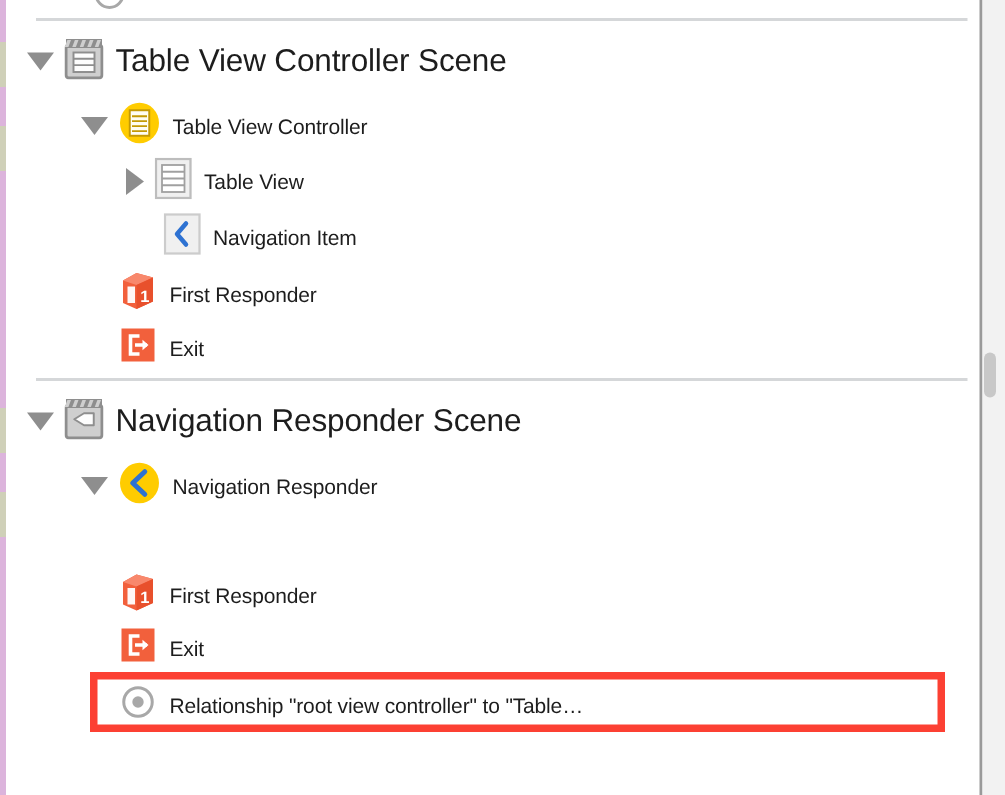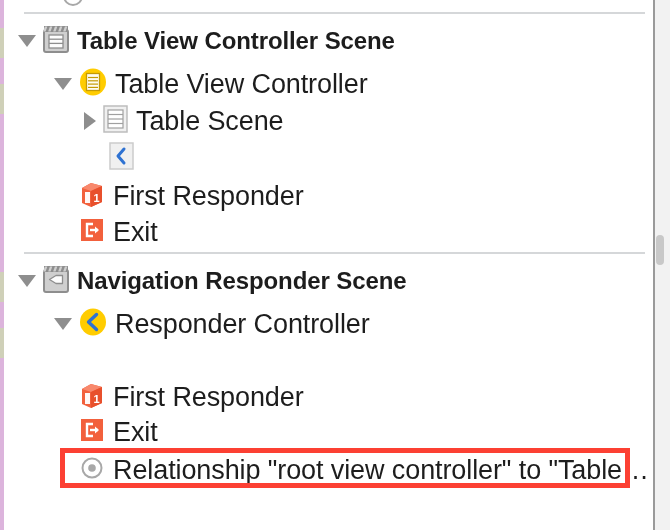--- a/index.html
+++ b/index.html
@@ -119,27 +119,27 @@
     border: 0;
   }
 
   .icon {
     flex: none;
     margin-right: 8px;
     display: block;
   }
 
   .label {
-    font-size: 27px;
+    font-size: 14px;
     color: #1d1d1d;
     letter-spacing: -0.1px;
   }
   .label.scene {
-    font-weight: bold;
-    font-size: 24px;
+    font-weight: normal;
+    font-size: 21px;
   }
 
   
   .highlight-box {
     position: absolute;
     left: 56px;
     top: 448px;
     width: 570px;
     height: 40px;
     border: 5px solid #fc4033;
@@ -219,31 +219,32 @@
         <svg width="25" height="28" viewBox="0 0 25 28">
           <rect x="1" y="1" width="23" height="26" fill="#f0f0f0" stroke="#bdbdbd" stroke-width="1.5"></rect>
           <rect x="5" y="5" width="15" height="18" fill="#ffffff" stroke="#a0a0a0" stroke-width="1.2"></rect>
           <g stroke="#a0a0a0" stroke-width="1.2">
             <line x1="5" y1="9.5" x2="20" y2="9.5"></line>
             <line x1="5" y1="14" x2="20" y2="14"></line>
             <line x1="5" y1="18.5" x2="20" y2="18.5"></line>
           </g>
         </svg>
       </span>
-      <span class="label">Table Scene</span>
+      <span class="label">Table View</span>
     </div>
 
     <div class="row" style="top:138px; left:80px">
       <span class="twisty none"></span>
       <span class="icon">
         <svg width="25" height="28" viewBox="0 0 25 28">
           <rect x="1" y="1" width="23" height="26" fill="#f0f0f0" stroke="#cccccc" stroke-width="1.5"></rect>
           <path d="M15 7 L9 14 L15 21" fill="none" stroke="#2e72d2" stroke-width="3" stroke-linecap="round" stroke-linejoin="round"></path>
         </svg>
       </span>
+      <span class="label">Navigation Item</span>
     </div>
 
     <div class="row" style="top:176px; left:50px">
       <span class="twisty none"></span>
       <span class="icon">
         <svg width="26" height="27" viewBox="0 0 26 27">
           <path d="M3 7 L12 2 L23 5 L23 21 L12 26 L3 22 Z" fill="#f2603c"></path>
           <path d="M3 7 L12 2 L23 5 L12 10 Z" fill="#f8886c"></path>
           <path d="M12 10 L23 5 L23 21 L12 26 Z" fill="#e8502c"></path>
           <rect x="6" y="11" width="5" height="11" fill="#ffffff" opacity="0.95"></rect>
@@ -286,21 +287,21 @@
     </div>
 
     <div class="row" style="top:304px; left:50px">
       <span class="twisty down"></span>
       <span class="icon">
         <svg width="28" height="30" viewBox="0 0 28 30">
           <ellipse cx="14" cy="15" rx="13" ry="13.5" fill="#ffcc00"></ellipse>
           <path d="M17.5 7.5 L9.5 15 L17.5 22.5" fill="none" stroke="#2e72d2" stroke-width="3.4" stroke-linecap="round" stroke-linejoin="round"></path>
         </svg>
       </span>
-      <span class="label">Responder Controller</span>
+      <span class="label">Navigation Responder</span>
     </div>
 
 
     <div class="row" style="top:377px; left:50px">
       <span class="twisty none"></span>
       <span class="icon">
         <svg width="26" height="27" viewBox="0 0 26 27">
           <path d="M3 7 L12 2 L23 5 L23 21 L12 26 L3 22 Z" fill="#f2603c"></path>
           <path d="M3 7 L12 2 L23 5 L12 10 Z" fill="#f8886c"></path>
           <path d="M12 10 L23 5 L23 21 L12 26 Z" fill="#e8502c"></path>

